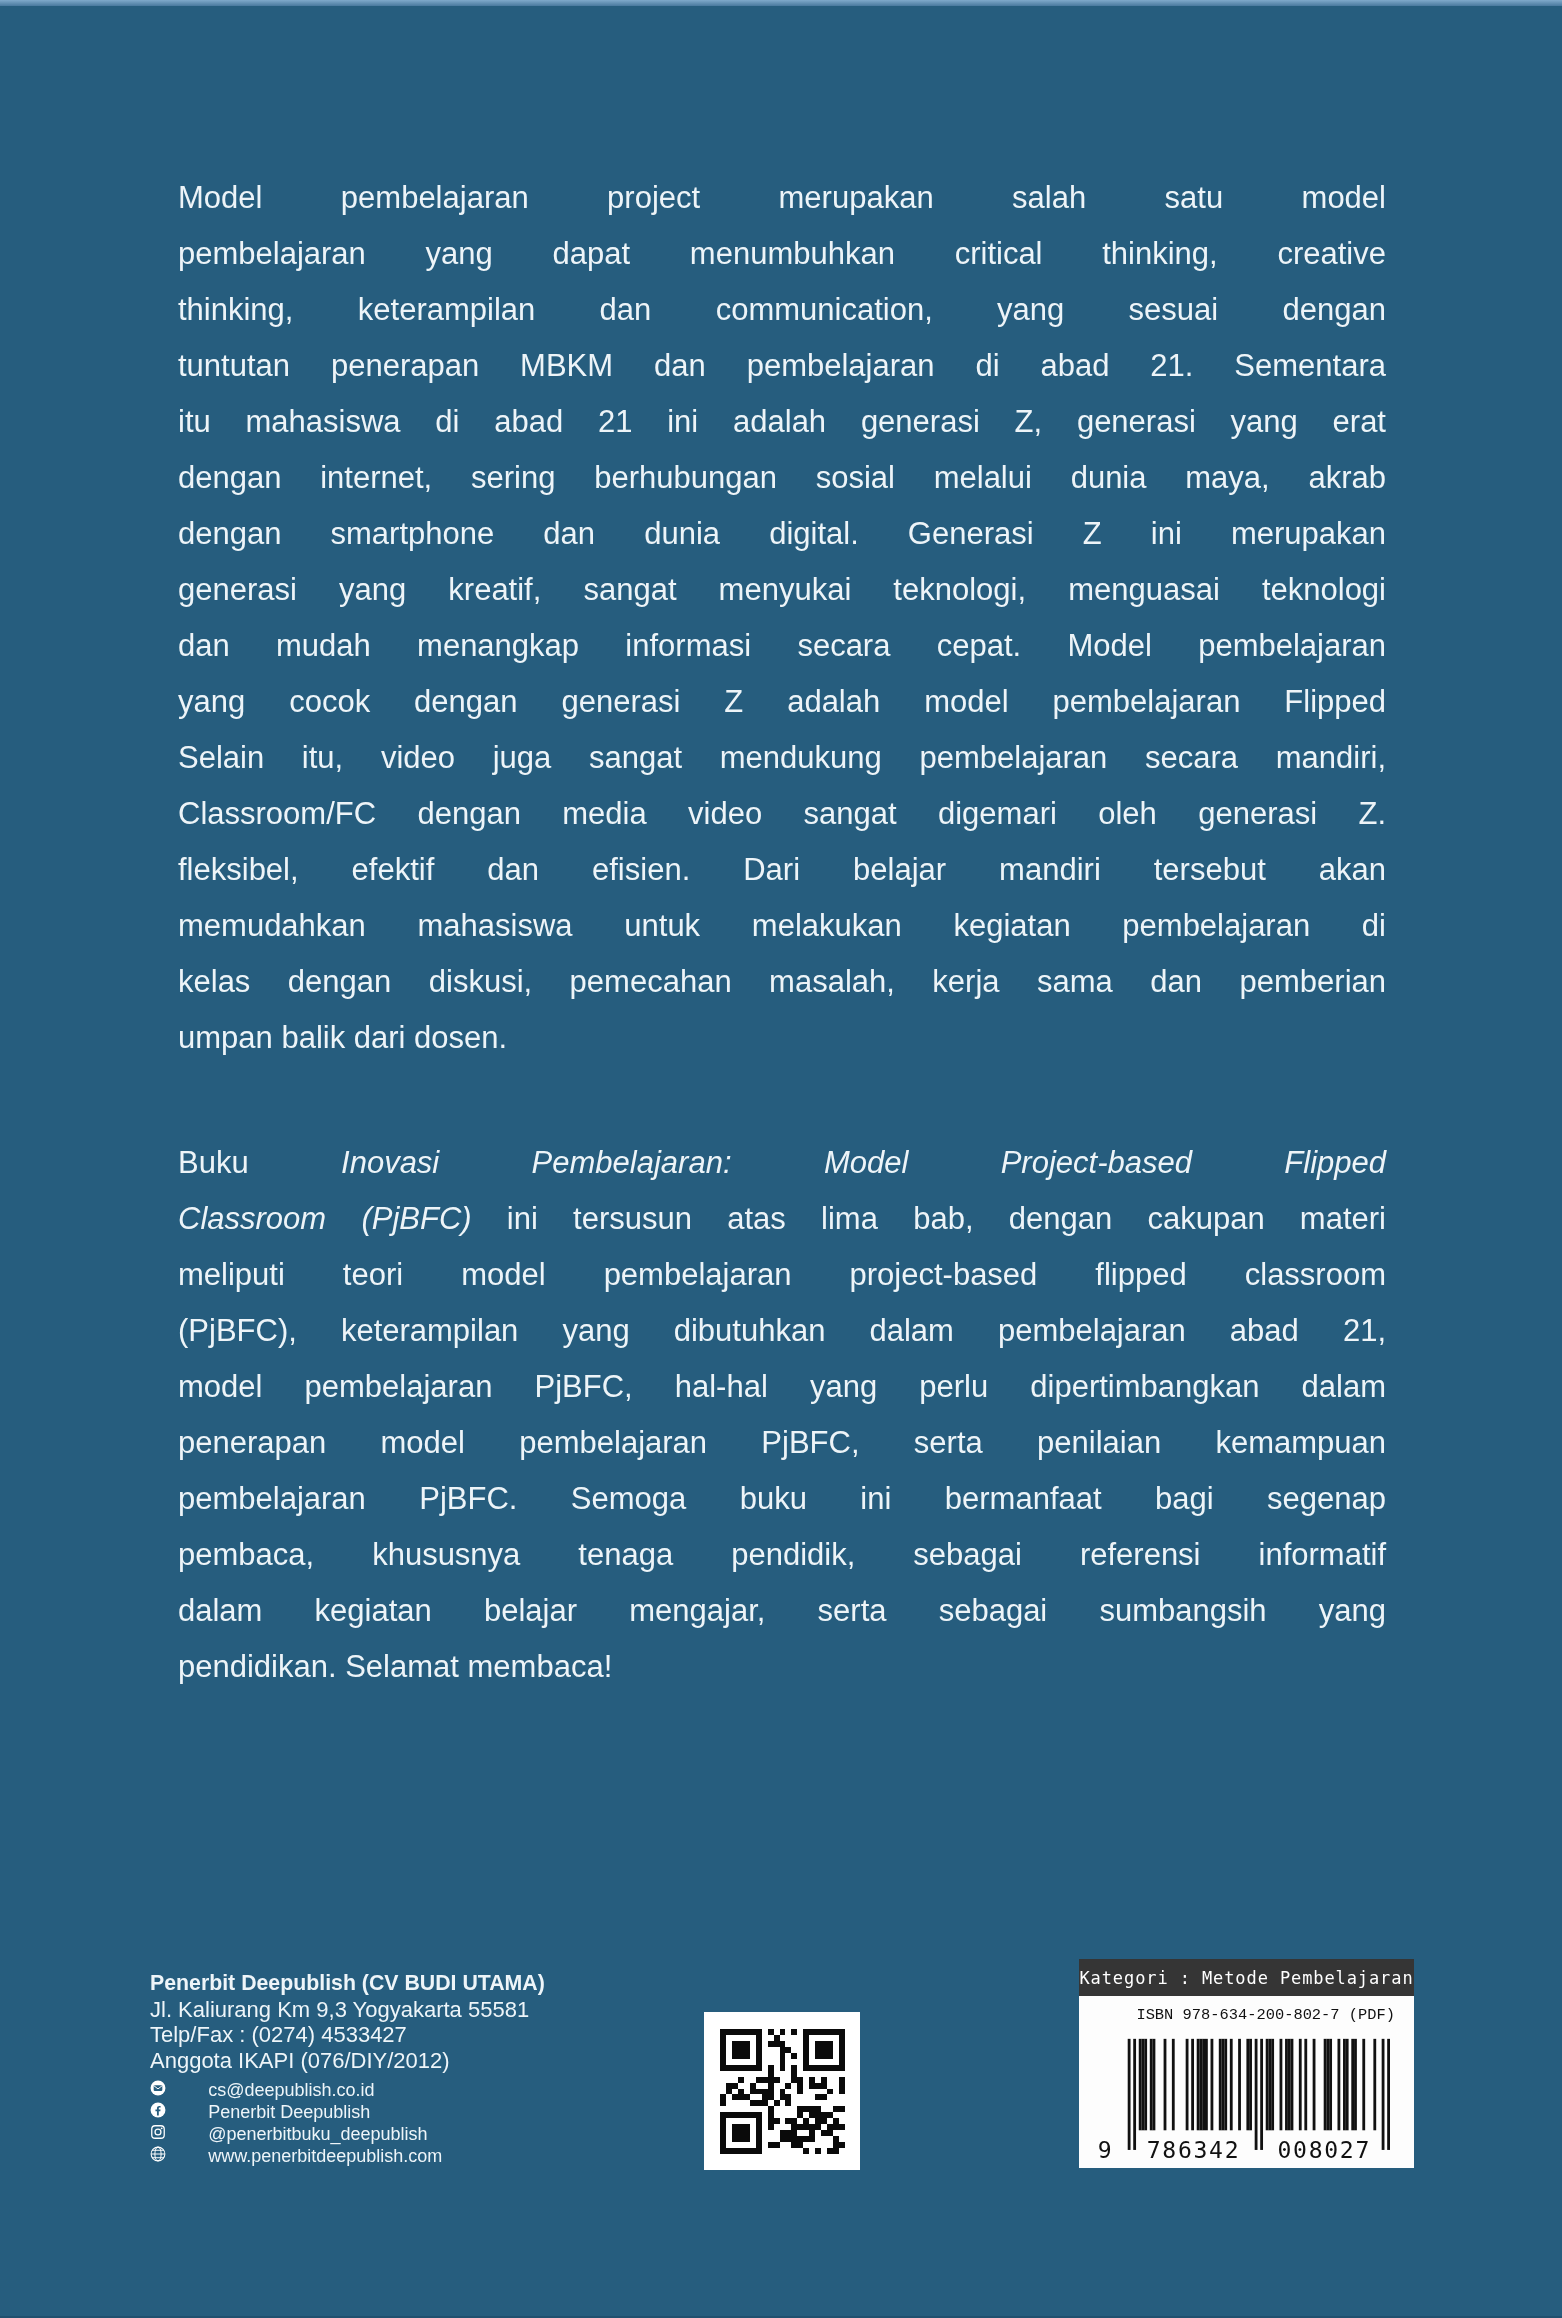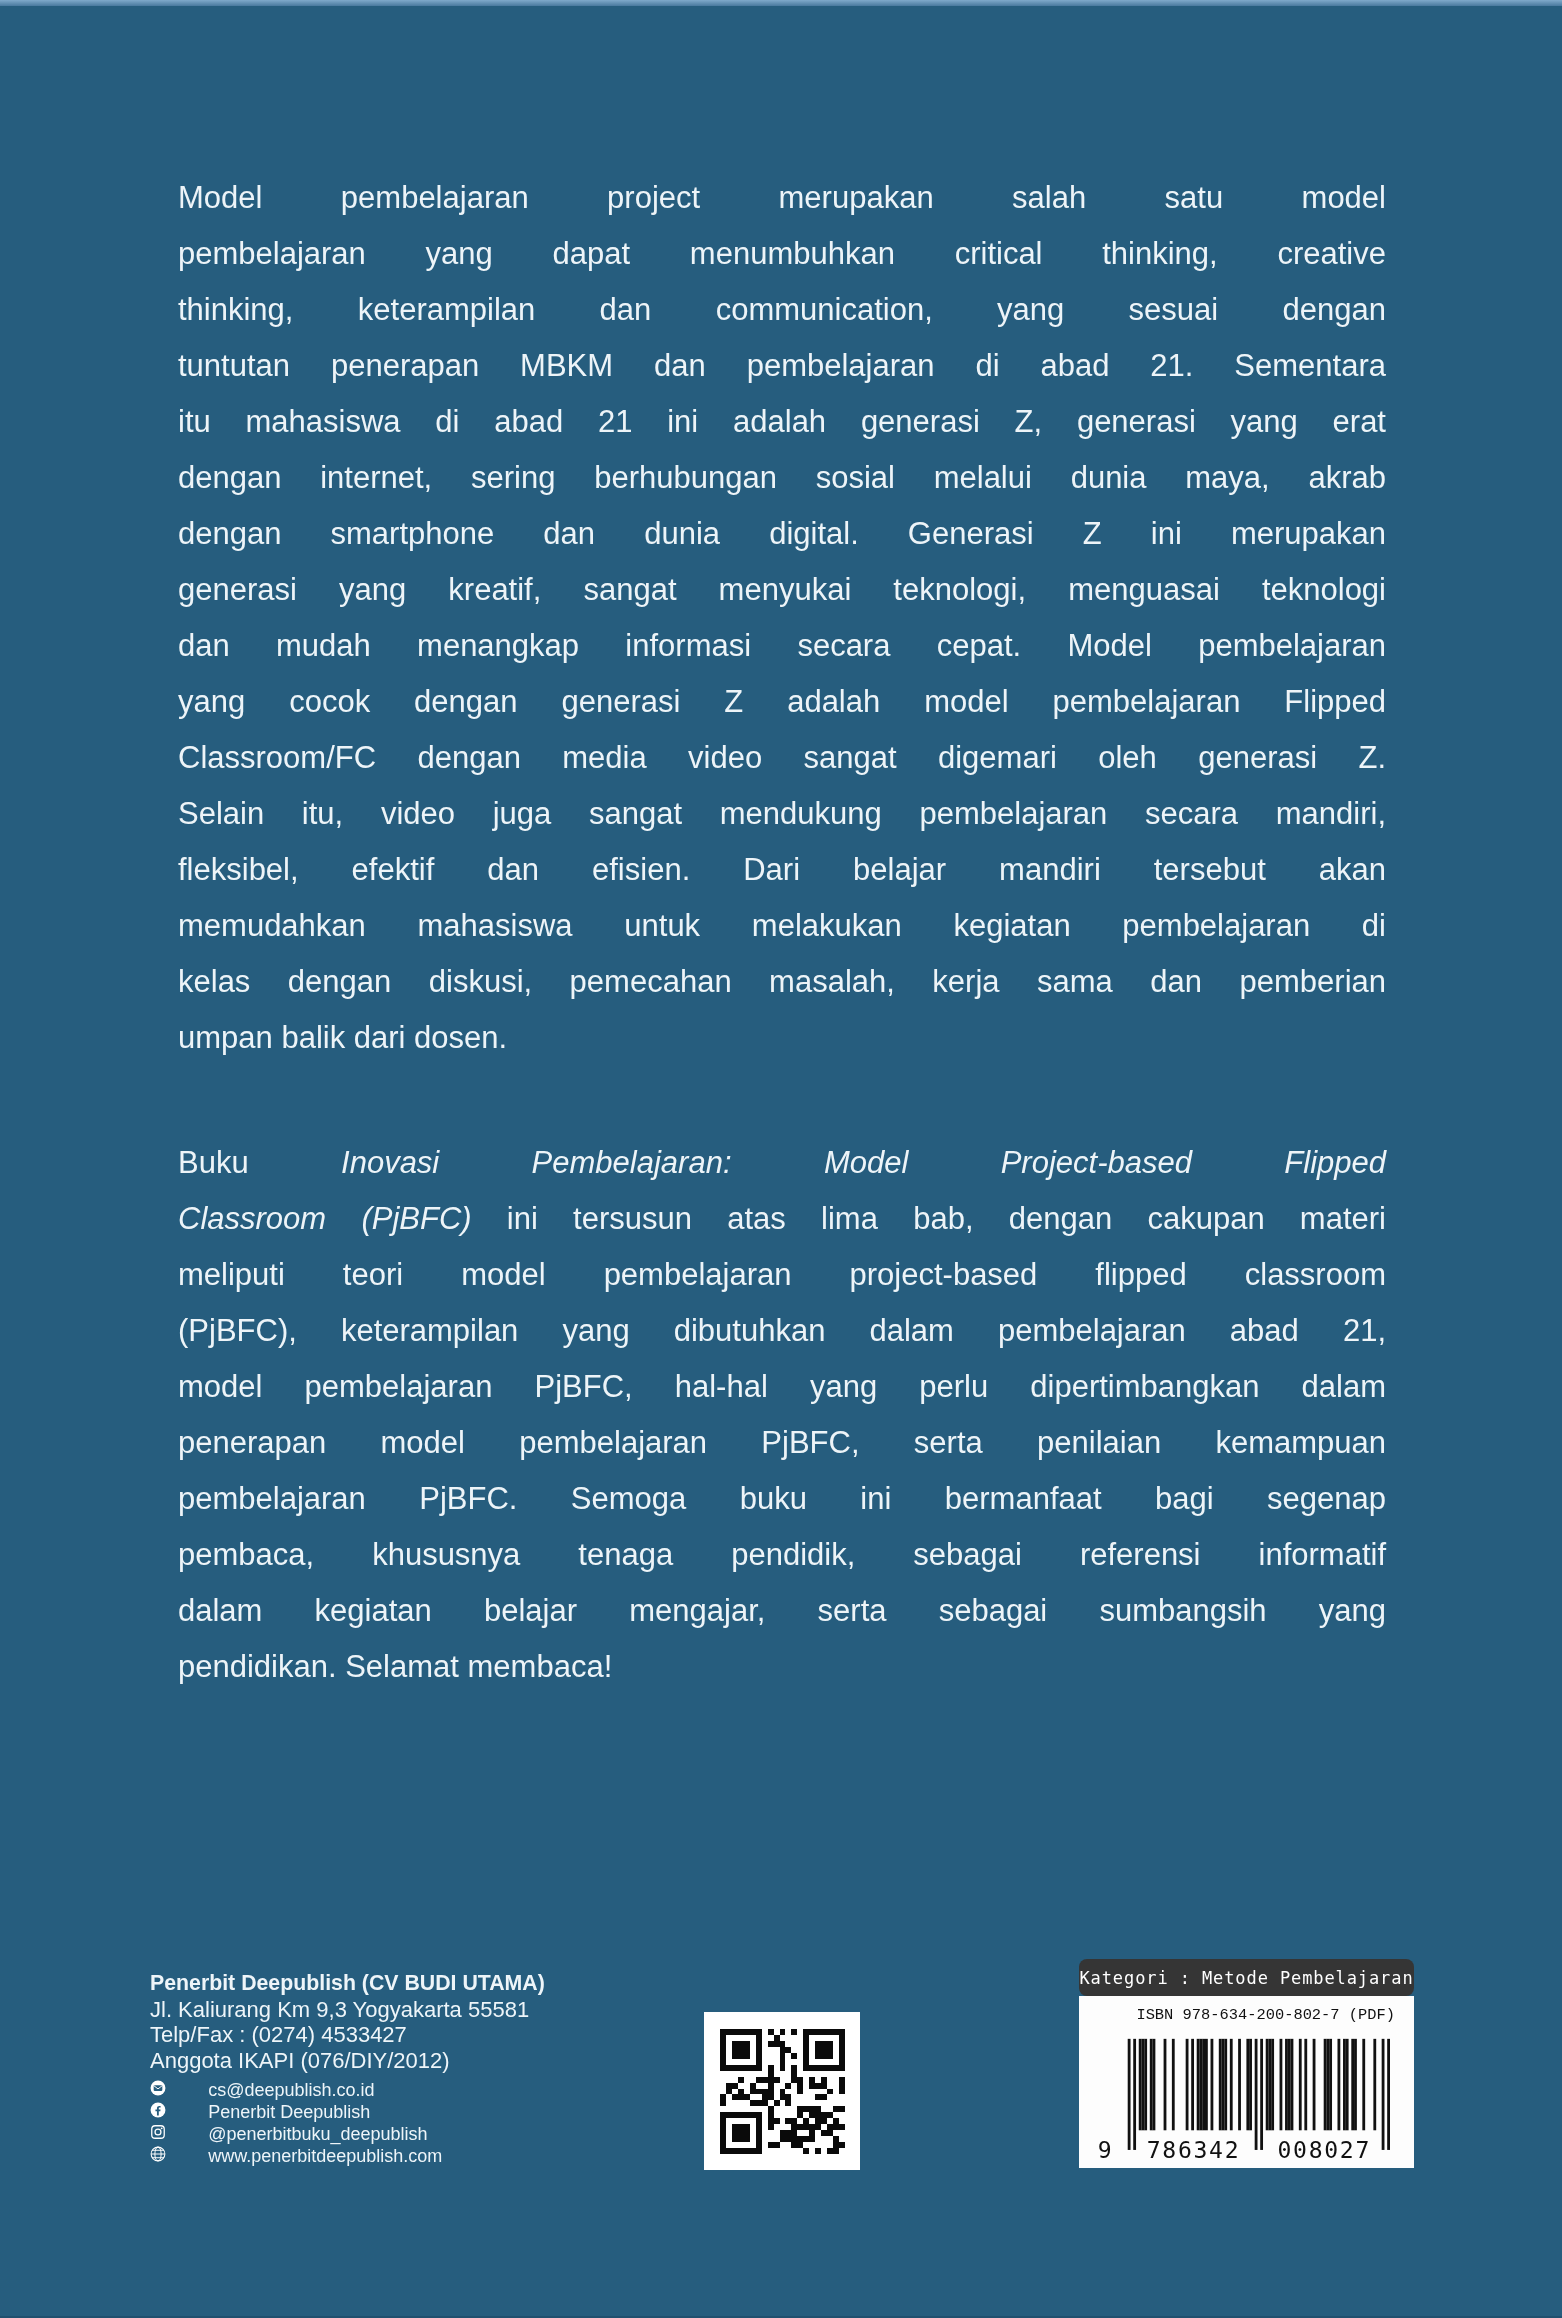--- a/index.html
+++ b/index.html
@@ -57,21 +57,20 @@
     background:#ffffff;display:flex;align-items:center;justify-content:center;
   }
   
   #isbn-panel{position:absolute;left:1079px;top:1959px;width:335px;}
   #category{
     height:37px;background:var(--category-bg);color:#ffffff;
     font-family:"DejaVu Sans Mono","Liberation Mono",monospace;
     font-size:17px;letter-spacing:0.9px;
     display:flex;align-items:center;justify-content:center;
     white-space:nowrap;
-    border-radius:8px;
   }
   #barcode-area{position:relative;height:172px;background:var(--panel-bg);}
   #isbn-text{
     position:absolute;top:10.2px;right:19px;
     font-family:Liberation Mono, monospace;
     font-size:15.4px;color:var(--ink);white-space:nowrap;
   }
   #ean-svg{position:absolute;left:0;top:0;}
 </style>
 </head>
@@ -84,22 +83,22 @@
       <div class="line"><span>Model pembelajaran </span><span class="seg-i">project</span><span> merupakan salah satu model</span></div>
       <div class="line"><span>pembelajaran yang dapat menumbuhkan </span><span class="seg-i">critical thinking, creative</span></div>
       <div class="line"><span class="seg-i">thinking, keterampilan</span><span> dan </span><span class="seg-i">communication</span><span>, yang sesuai dengan</span></div>
       <div class="line"><span>tuntutan penerapan MBKM dan pembelajaran di abad 21. Sementara</span></div>
       <div class="line"><span>itu mahasiswa di abad 21 ini adalah generasi Z, generasi yang erat</span></div>
       <div class="line"><span>dengan internet, sering berhubungan sosial melalui dunia maya, akrab</span></div>
       <div class="line"><span>dengan </span><span class="seg-i">smartphone</span><span> dan dunia digital. Generasi Z ini merupakan</span></div>
       <div class="line"><span>generasi yang kreatif, sangat menyukai teknologi, menguasai teknologi</span></div>
       <div class="line"><span>dan mudah menangkap informasi secara cepat. Model pembelajaran</span></div>
       <div class="line"><span>yang cocok dengan generasi Z adalah model pembelajaran </span><span class="seg-i">Flipped</span></div>
+      <div class="line"><span>Selain itu, video juga sangat mendukung pembelajaran secara mandiri,</span></div>
       <div class="line"><span class="seg-i">Classroom</span><span>/FC dengan media video sangat digemari oleh generasi Z.</span></div>
-      <div class="line"><span>Selain itu, video juga sangat mendukung pembelajaran secara mandiri,</span></div>
       <div class="line"><span>fleksibel, efektif dan efisien. Dari belajar mandiri tersebut akan</span></div>
       <div class="line"><span>memudahkan mahasiswa untuk melakukan kegiatan pembelajaran di</span></div>
       <div class="line"><span>kelas dengan diskusi, pemecahan masalah, kerja sama dan pemberian</span></div>
       <div class="line last"><span>umpan balik dari dosen.</span></div>
     </div>
     <div class="para para-gap">
       <div class="line"><span>Buku </span><span class="seg-bi">Inovasi Pembelajaran: Model Project-based Flipped</span></div>
       <div class="line"><span class="seg-bi">Classroom (PjBFC)</span><span> ini tersusun atas lima bab, dengan cakupan materi</span></div>
       <div class="line"><span>meliputi teori model pembelajaran </span><span class="seg-i">project-based flipped classroom</span></div>
       <div class="line"><span>(PjBFC), keterampilan yang dibutuhkan dalam pembelajaran abad 21,</span></div>

